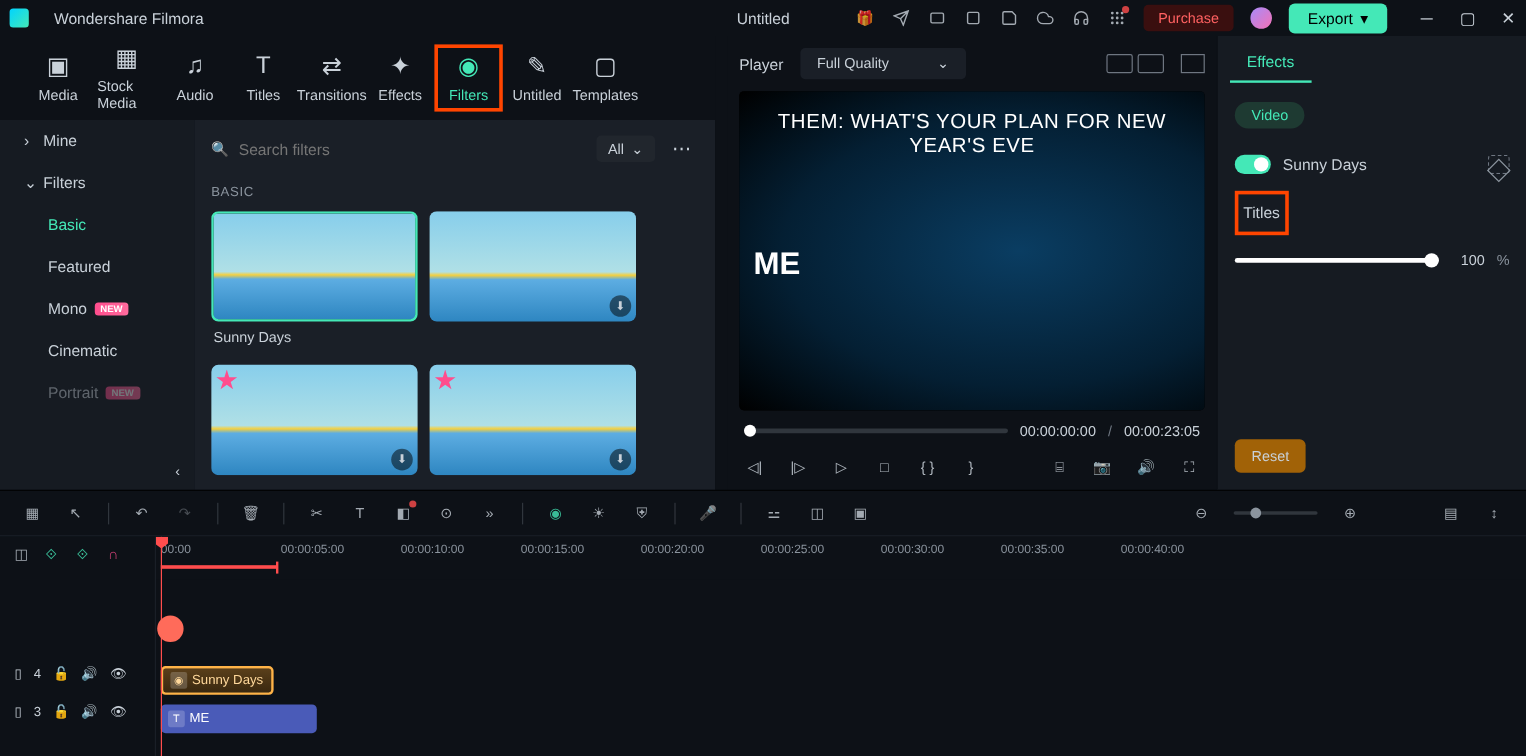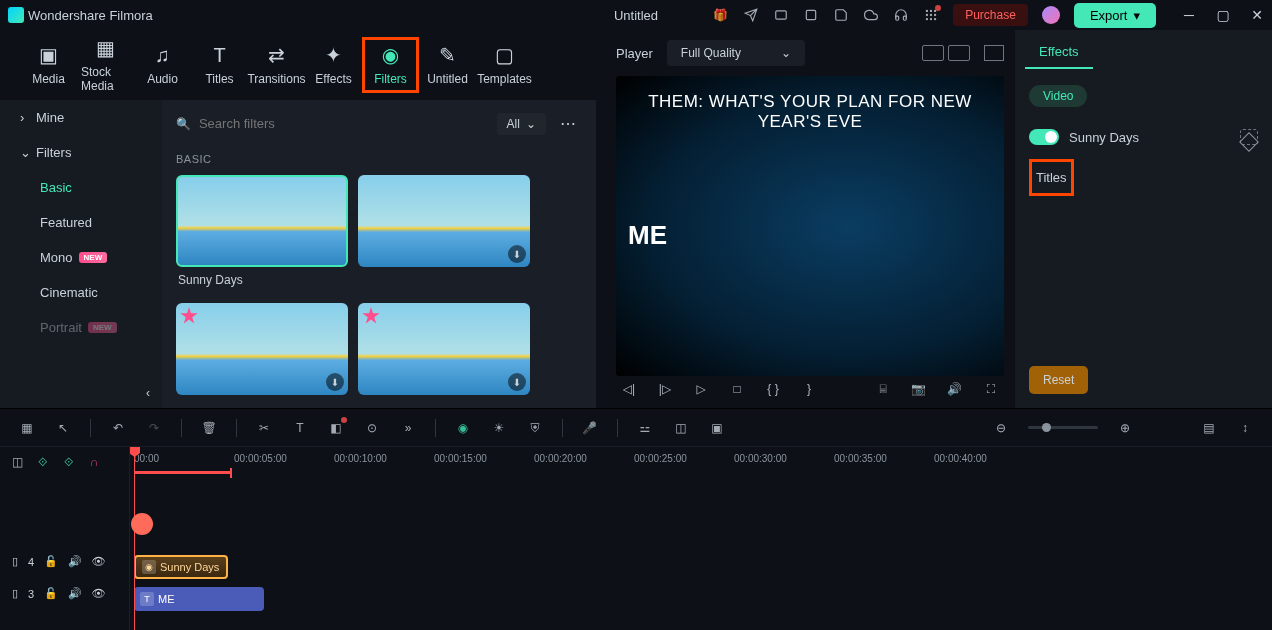--- a/index.html
+++ b/index.html
@@ -1,17 +1,17 @@
 <!DOCTYPE html>
 <html><head>
 <meta charset="utf-8">
 <style>
 *{margin:0;padding:0;box-sizing:border-box;font-family:-apple-system,BlinkMacSystemFont,"Segoe UI",sans-serif;user-select:none}
 body{background:#0d1117;color:#c9d1d9;width:1272px;height:630px;overflow:hidden;font-size:12px}
-.title-bar{height:30px;background:#0d1117;display:flex;align-items:center;padding:0 8px;gap:4px}
+.title-bar{height:30px;background:#0d1117;display:flex;align-items:center;padding:0 8px;gap:21px}
 .logo{width:16px;height:16px;background:linear-gradient(135deg,#00d4ff,#44e8b7);border-radius:3px}
 .app-name{font-size:13px;color:#c9d1d9;margin-right:20px}
 .menu-bar{display:flex;gap:28px}
 .menu-item{font-size:13px;color:#c9d1d9;cursor:pointer}
 .project-title{position:absolute;left:50%;transform:translateX(-50%);font-size:13px}
 .title-right{margin-left:auto;display:flex;align-items:center;gap:14px}
 .title-icon{width:16px;height:16px;display:flex;align-items:center;justify-content:center;cursor:pointer;opacity:.8}
 .purchase-btn{background:#3a0f0f;color:#ff6161;padding:4px 12px;border-radius:4px;font-size:12px;cursor:pointer}
 .avatar{width:18px;height:18px;border-radius:50%;background:linear-gradient(135deg,#a78bfa,#f472b6)}
 .export-btn{background:#44e8b7;color:#000;padding:5px 16px;border-radius:5px;font-size:13px;font-weight:500;cursor:pointer;display:flex;align-items:center;gap:6px}
@@ -310,20 +310,28 @@
           <div class="view-btn"></div>
           <div class="view-btn"></div>
         </div>
       <div class="snap-btn"></div>
     </div>
     <div class="preview">
       <div class="preview-img"></div>
       <div class="text-them">THEM: WHAT'S YOUR PLAN FOR NEW YEAR'S EVE</div>
       <div class="text-me">ME</div>
     </div>
+    <div class="progress-row">
+      <div class="prog-track">
+          <div class="prog-dot"></div>
+        </div>
+      <div class="timecode">00:00:00:00</div>
+      <div class="divider">/</div>
+      <div class="timecode">00:00:23:05</div>
+    </div>
     <div class="controls-row">
       <div class="ctrl">◁|</div>
       <div class="ctrl">|▷</div>
       <div class="ctrl">▷</div>
       <div class="ctrl">□</div>
       <div class="ctrl">{ }</div>
       <div class="ctrl">}</div>
       <div class="spacer"></div>
       <div class="ctrl">⌸</div>
       <div class="ctrl">📷</div>
@@ -342,20 +350,27 @@
         <div class="toggle"></div>
         <div class="fx-name">Sunny Days</div>
         <div class="mask-icon"></div>
       </div>
       <div style="position:relative">
         <div class="opacity-block">
           <div class="opacity-label">Titles</div>
         </div>
         <div class="keyframe-icon"></div>
       </div>
+      <div class="slider-row">
+        <div class="slider-track">
+            <div class="slider-thumb"></div>
+          </div>
+        <div class="slider-val">100</div>
+        <div class="slider-unit">%</div>
+      </div>
     </div>
     <div class="reset-btn">Reset</div>
   </div>
 </div>
 
 <div class="timeline">
   <div class="tl-toolbar">
     <div class="tl-ico">▦</div>
     <div class="tl-ico">↖</div>
     <div class="tl-sep"></div>

